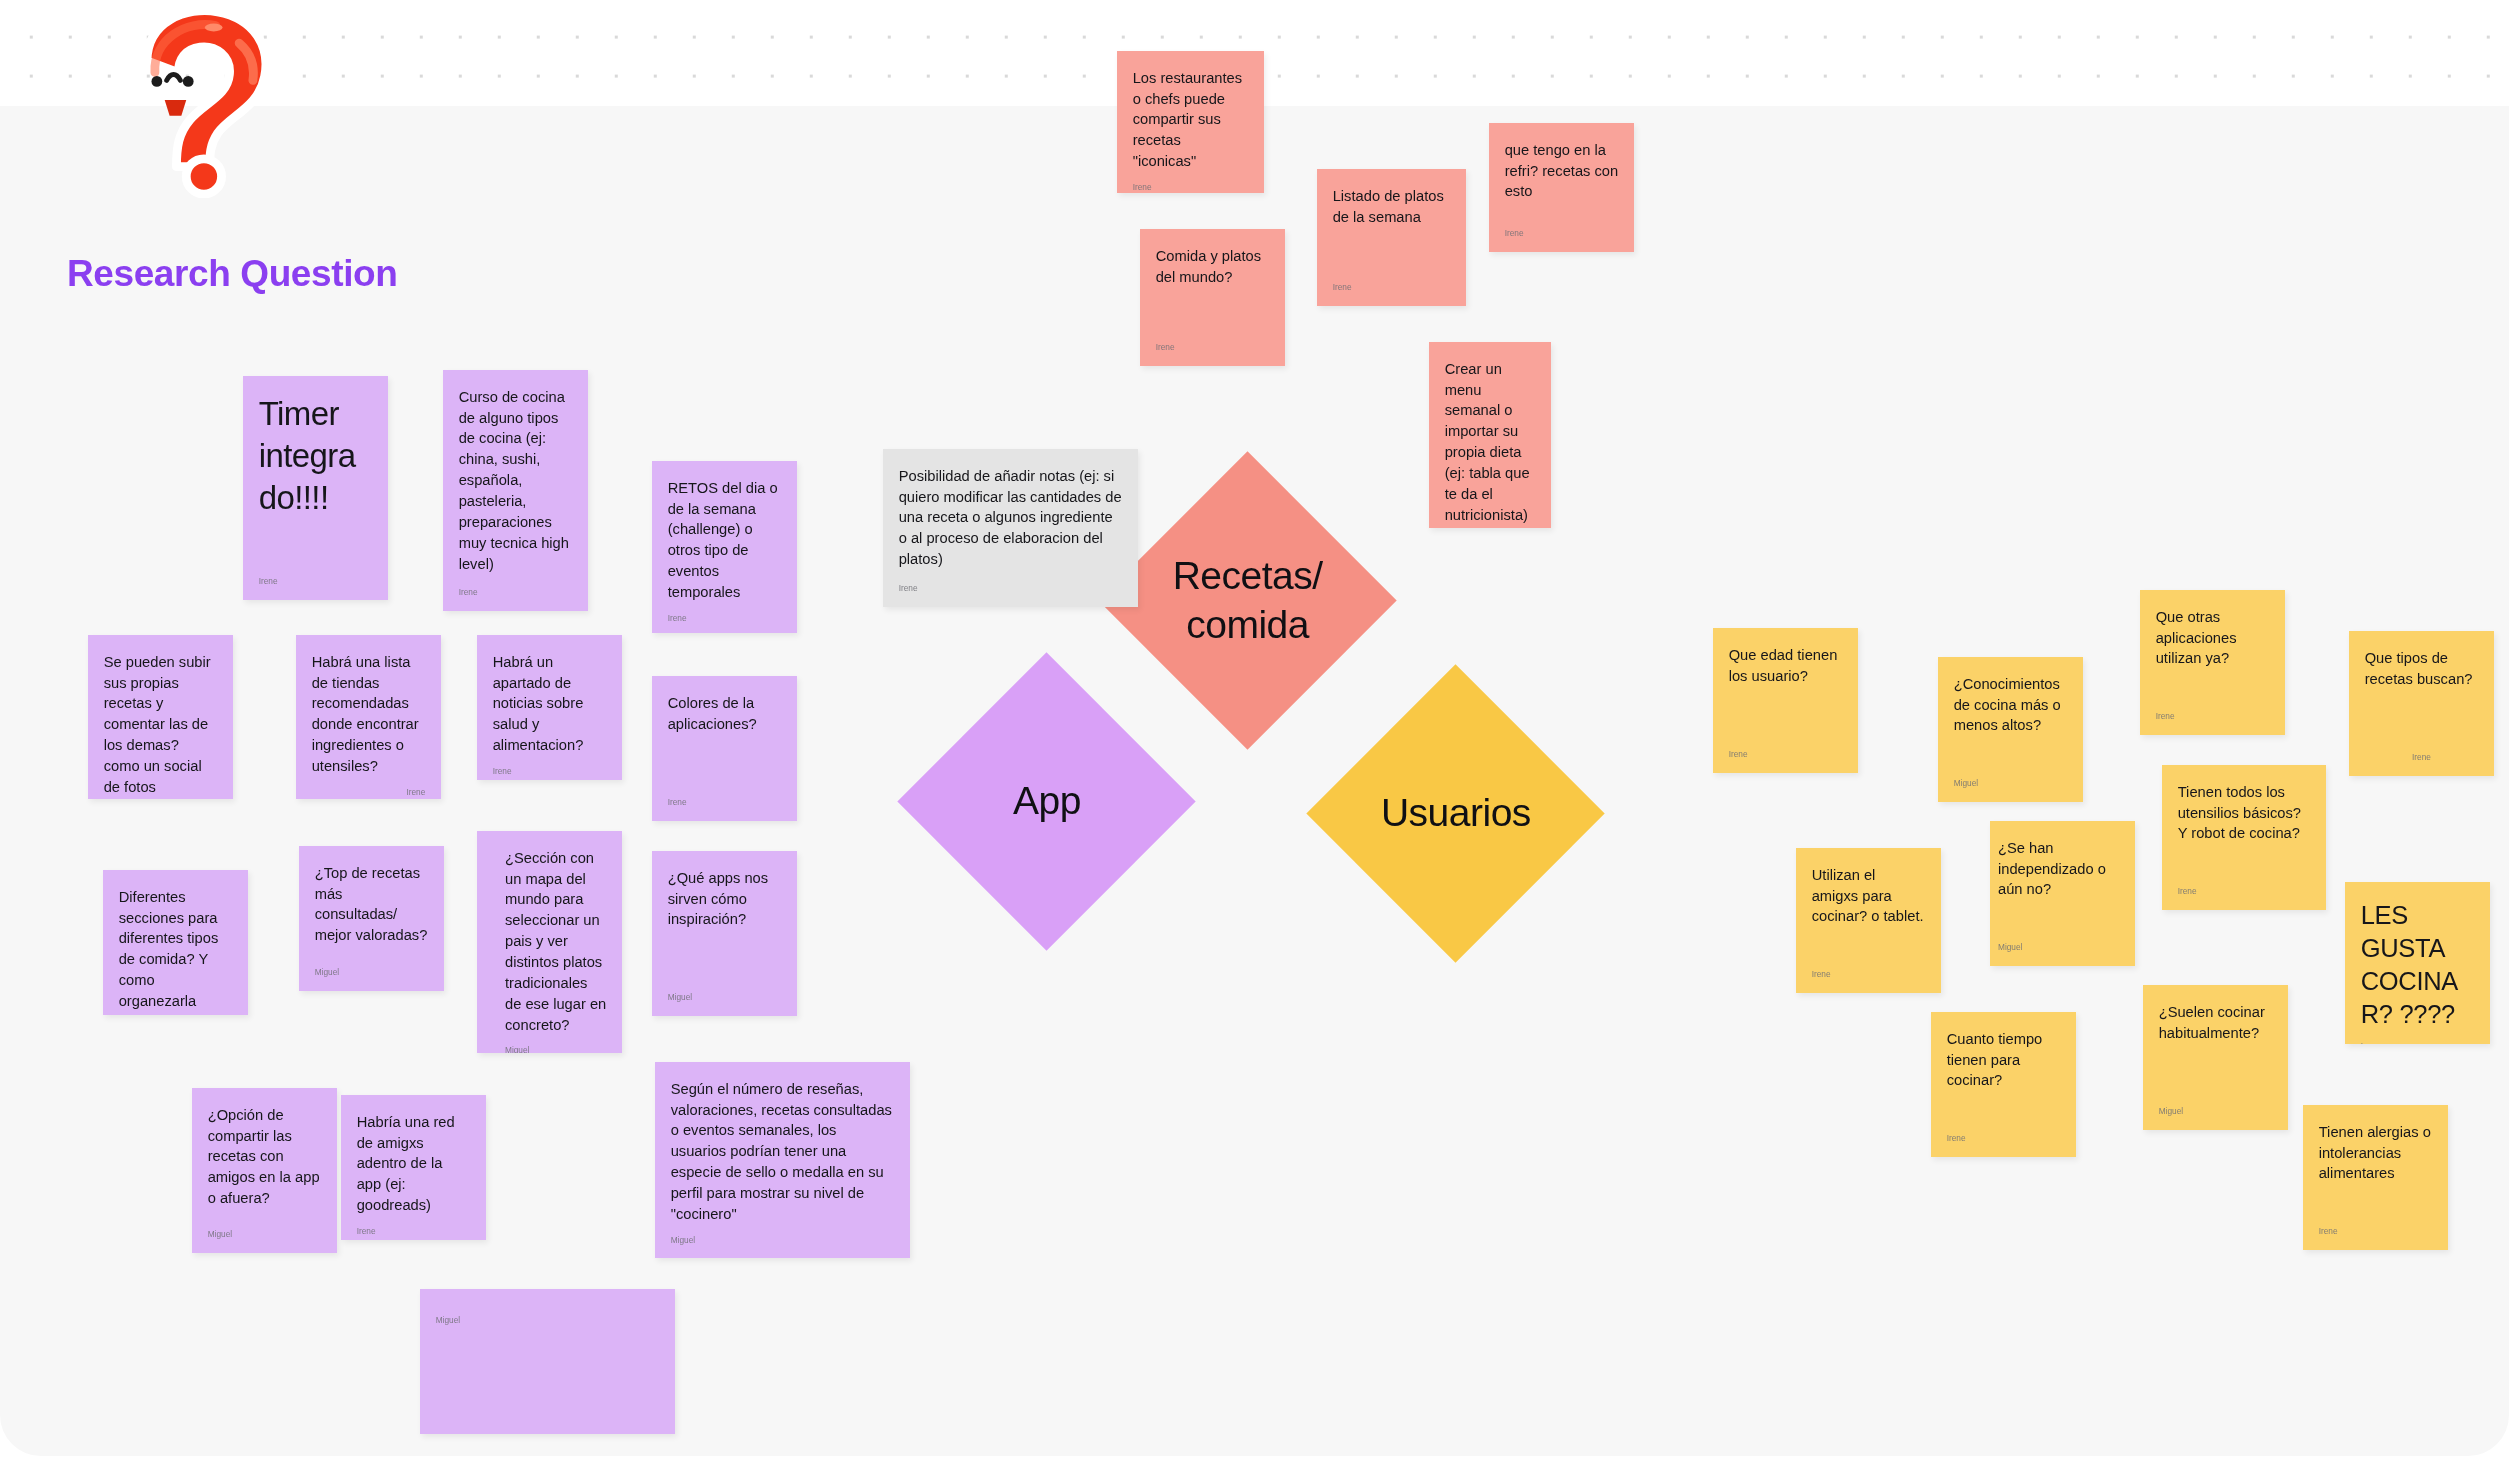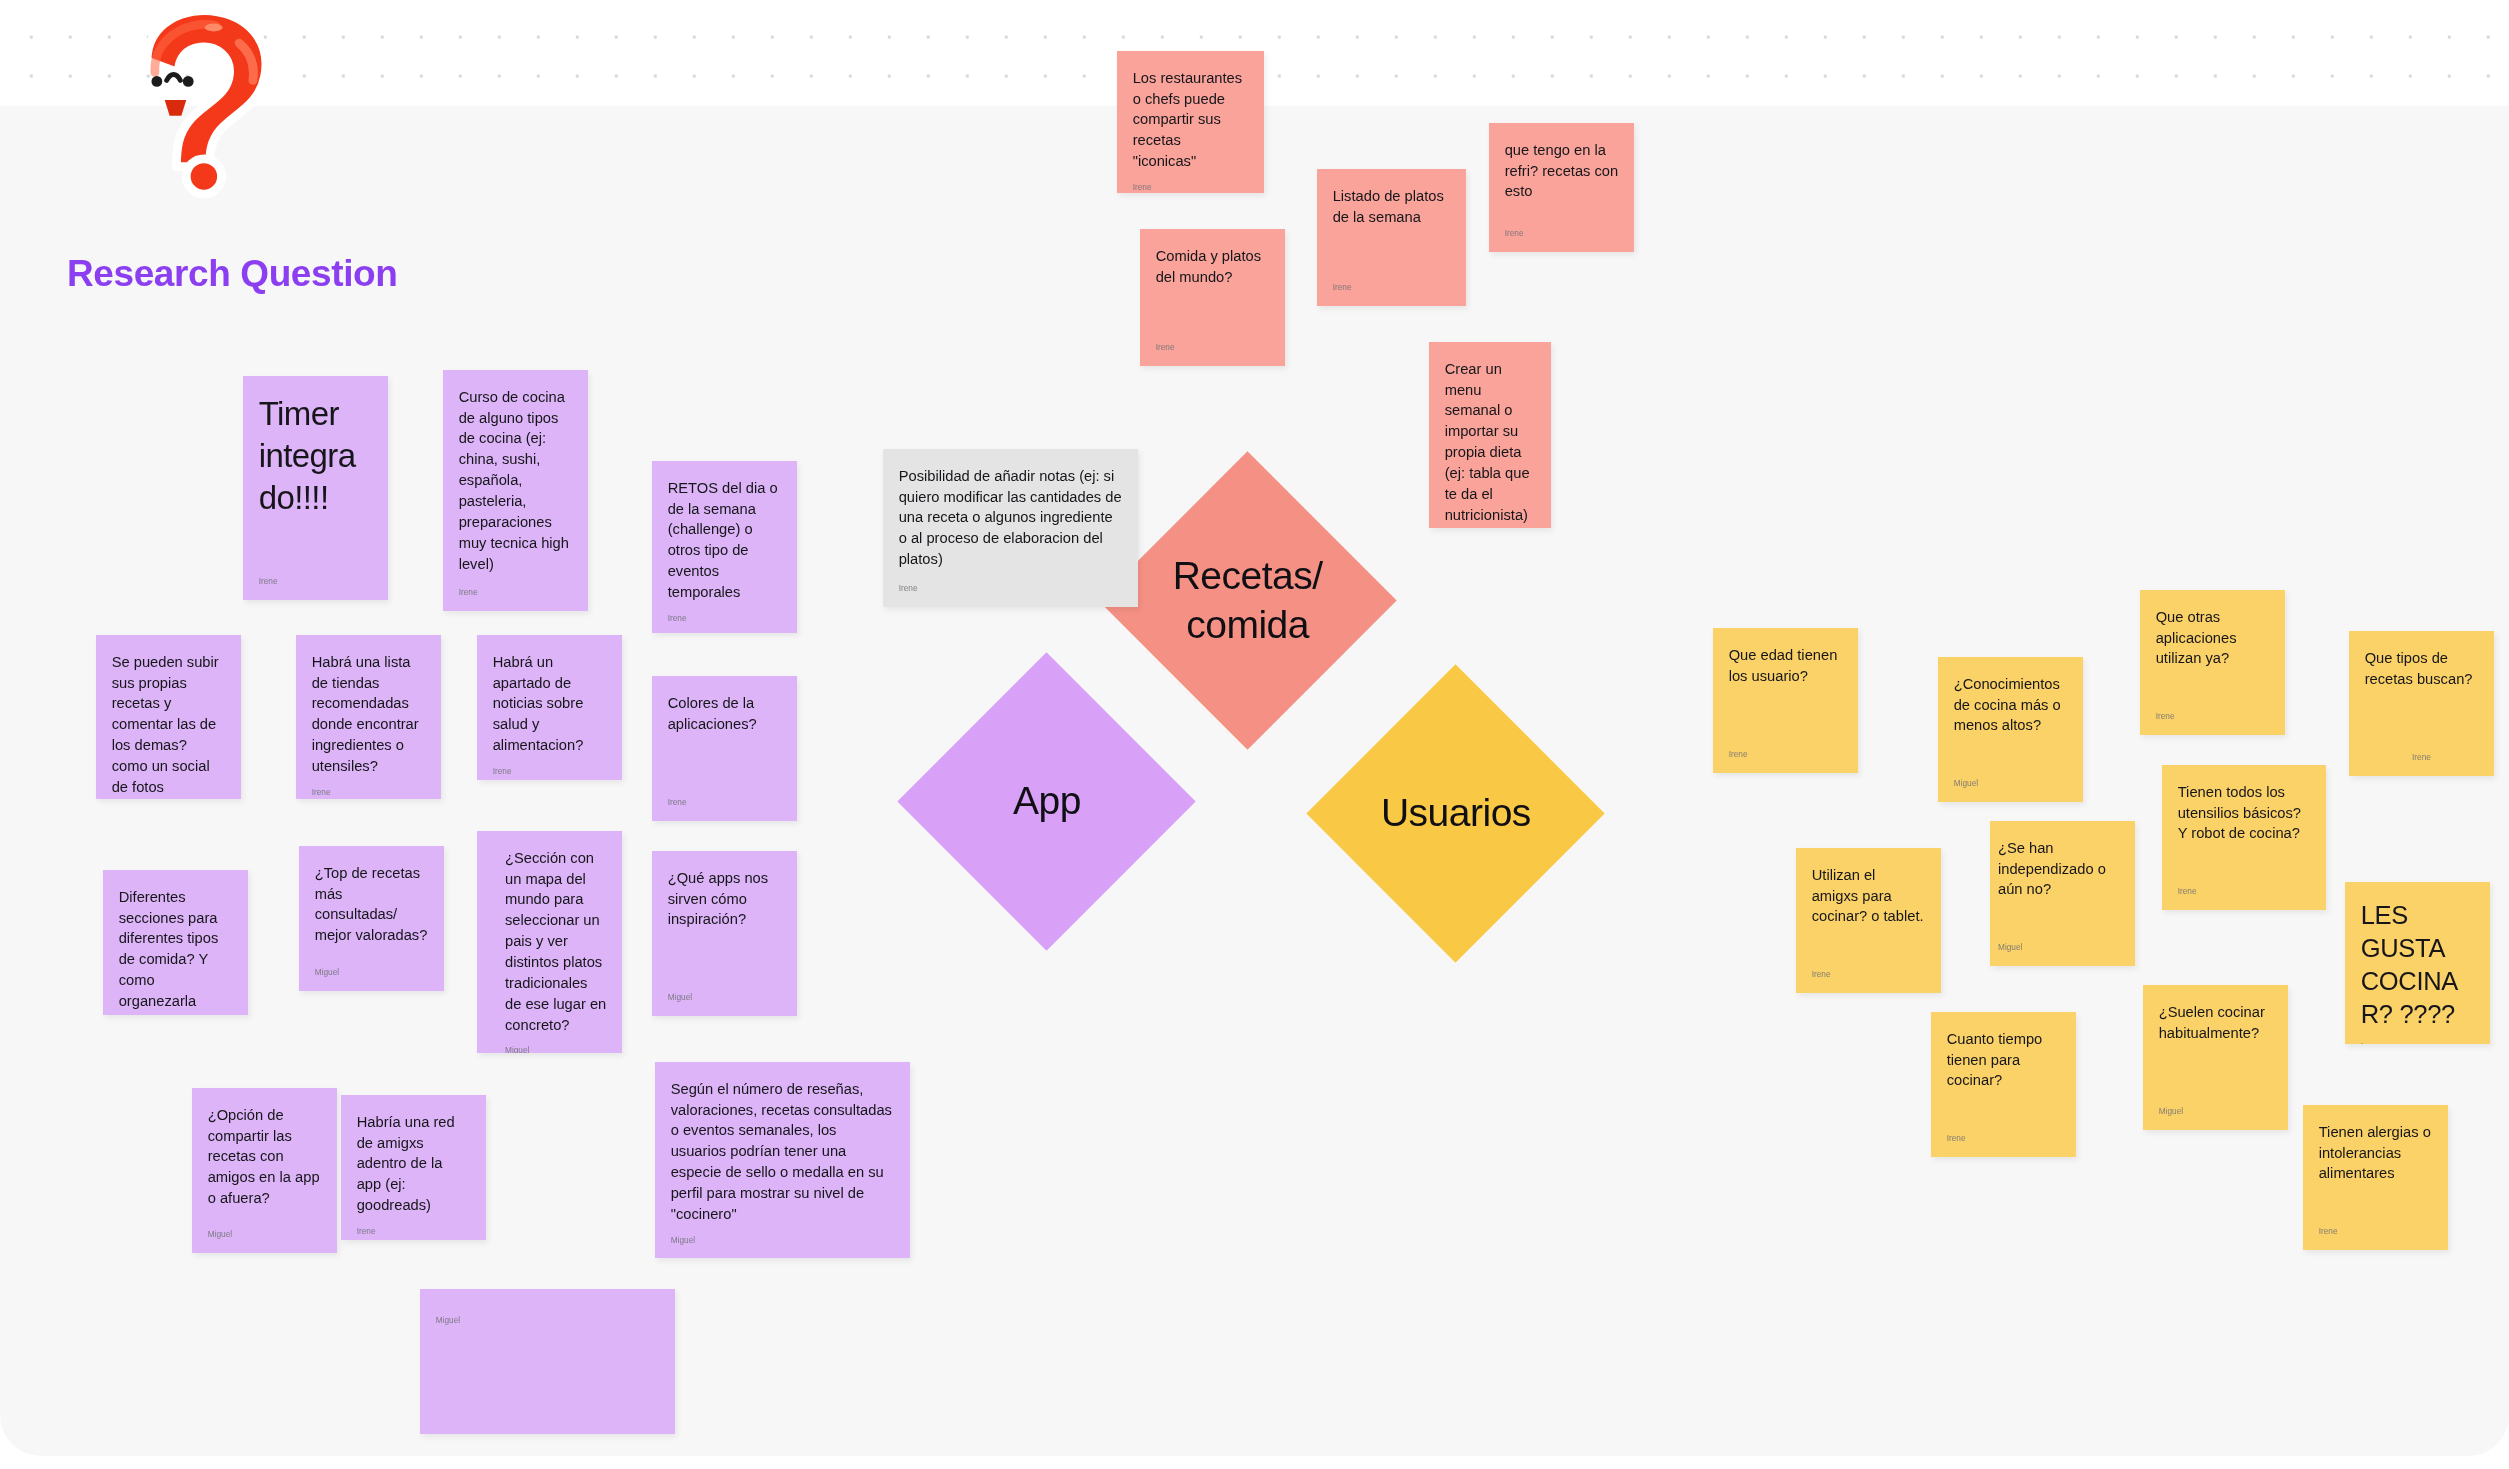--- a/index.html
+++ b/index.html
@@ -176,25 +176,25 @@
     <div class="author">Irene</div>
   </div>
   <div class="note purple" style="left:443px; top:370px; width:145px; height:241px;">
     <div class="body">Curso de cocina de alguno tipos de cocina (ej: china, sushi, española, pasteleria, preparaciones muy tecnica high level)</div>
     <div class="author">Irene</div>
   </div>
   <div class="note purple" style="left:652px; top:461px; width:145px; height:172px;">
     <div class="body">RETOS del dia o de la semana (challenge) o otros tipo de eventos temporales</div>
     <div class="author">Irene</div>
   </div>
-  <div class="note purple" style="left:96px; top:635px; width:145px; height:164px;">
+  <div class="note purple" style="left:88px; top:635px; width:145px; height:164px;">
     <div class="body">Se pueden subir sus propias recetas y comentar las de los demas? como un social de fotos</div>
 
   </div>
-  <div class="note purple" style="left:296px; top:635px; width:145px; height:164px;">
+  <div class="note purple" style="left:296px; top:635px; width:145px; height:164px;align-items:flex-end;">
     <div class="body">Habrá una lista de tiendas recomendadas donde encontrar ingredientes o utensiles?</div>
     <div class="author">Irene</div>
   </div>
   <div class="note purple" style="left:477px; top:635px; width:145px; height:145px;">
     <div class="body">Habrá un apartado de noticias sobre salud y alimentacion?</div>
     <div class="author">Irene</div>
   </div>
   <div class="note purple" style="left:652px; top:676px; width:145px; height:145px;">
     <div class="body">Colores de la aplicaciones?</div>
     <div class="author">Irene</div>

